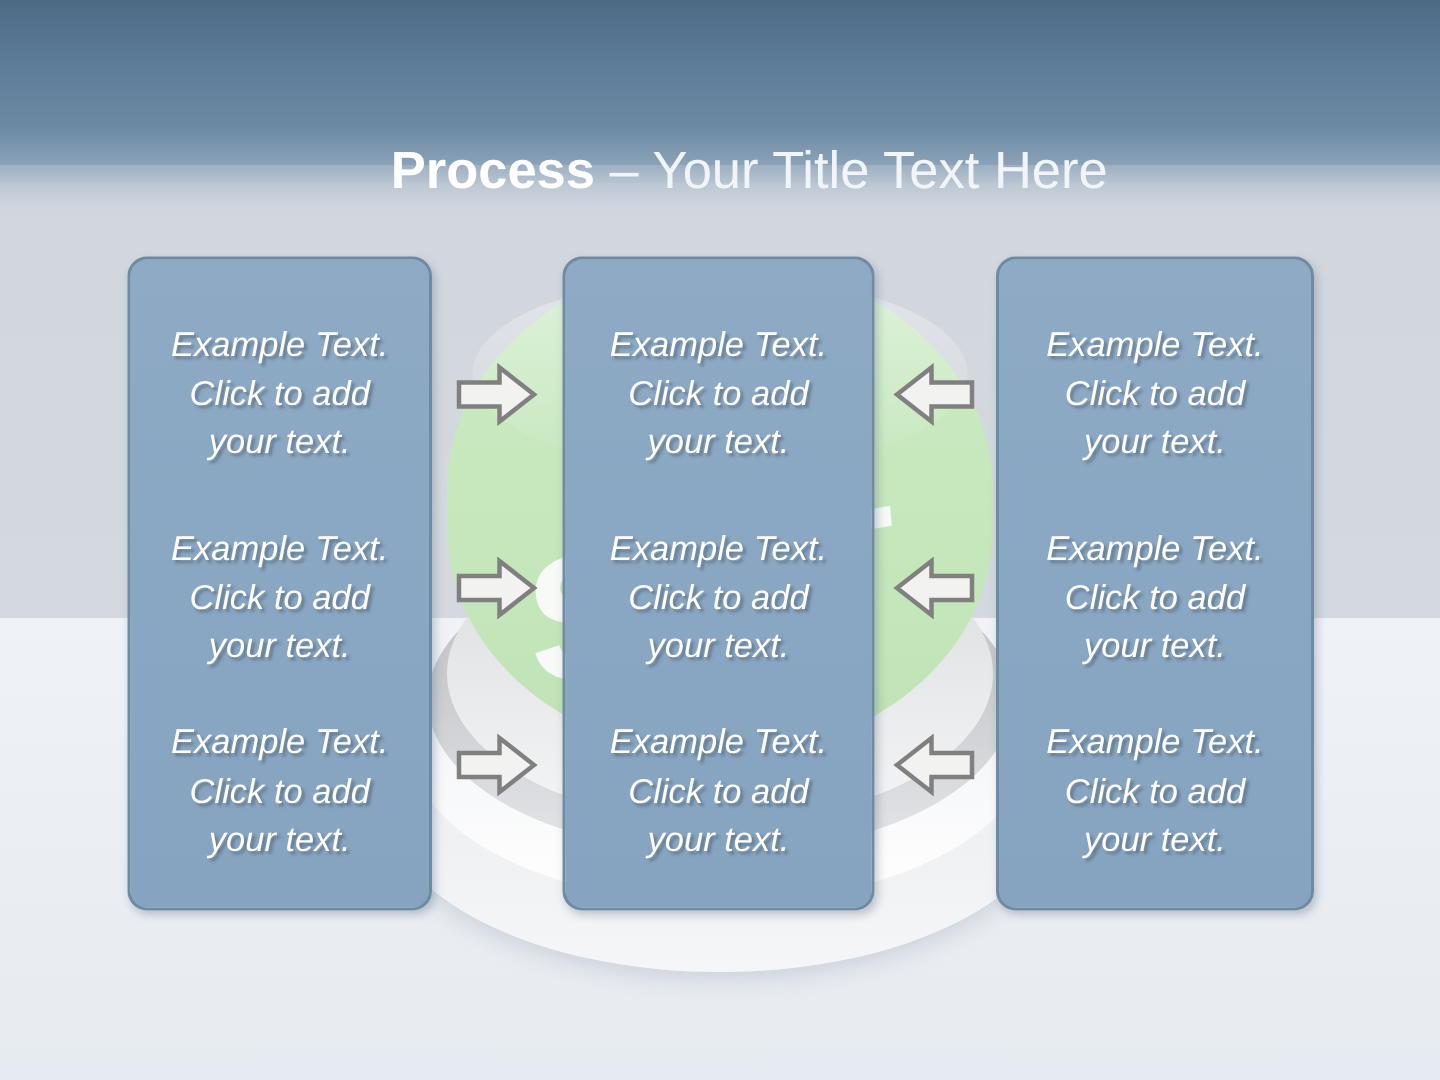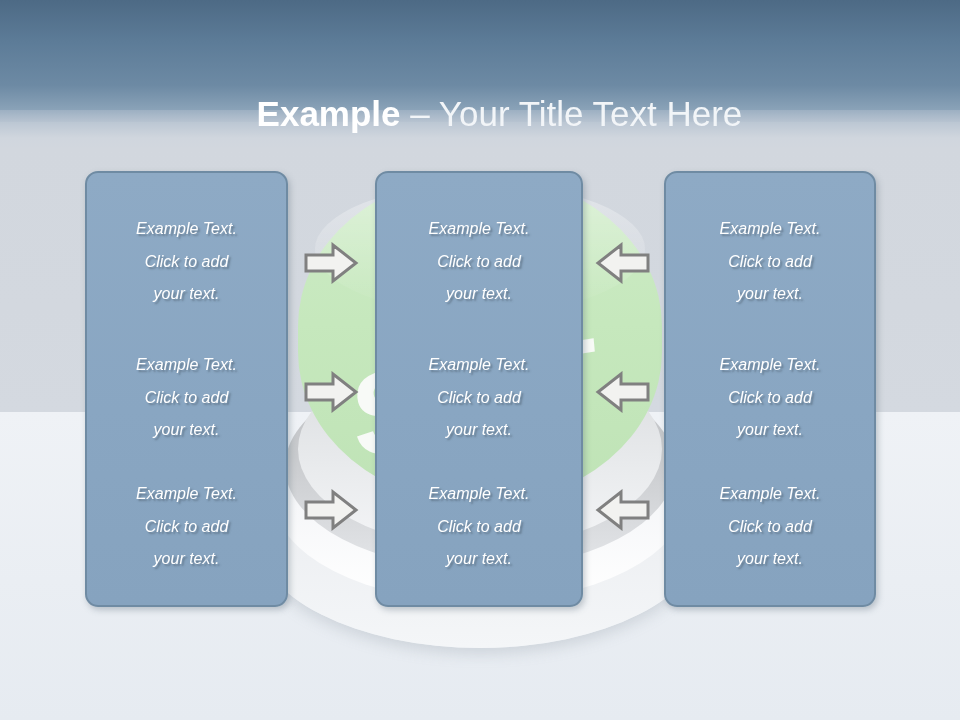--- a/index.html
+++ b/index.html
@@ -139,21 +139,21 @@
     height: 100%;
   }
   .blurb {
     position: absolute;
     left: 10px;
     width: calc(100% - 20px);
     text-align: center;
     color: #ffffff;
     font-family: "Liberation Sans", sans-serif;
     font-style: italic;
-    font-size: 16px;
+    font-size: 23px;
     line-height: 32.5px;
     text-shadow: 2px 2px 2px rgba(70,85,100,0.55);
     white-space: pre-line;
   }
 
   
   .title {
     position: absolute;
     left: 0; top: 48px;
     width: 960px;
@@ -258,16 +258,16 @@
       <div class="blurb" style="top:176px;">Example Text.
 Click  to add
 your text.</div>
       <div class="blurb" style="top:305px;">Example Text.
 Click  to add
 your text.</div>
     </div>
   </div>
 
   <div class="title">
-    <span class="t-bold">Example</span><span class="t-light"> – </span><span class="t-light">Your Title Text Here</span>
+    <span class="t-bold">Process</span><span class="t-light"> – </span><span class="t-light">Your Title Text Here</span>
   </div>
 
 </div>
 
 </body></html>

